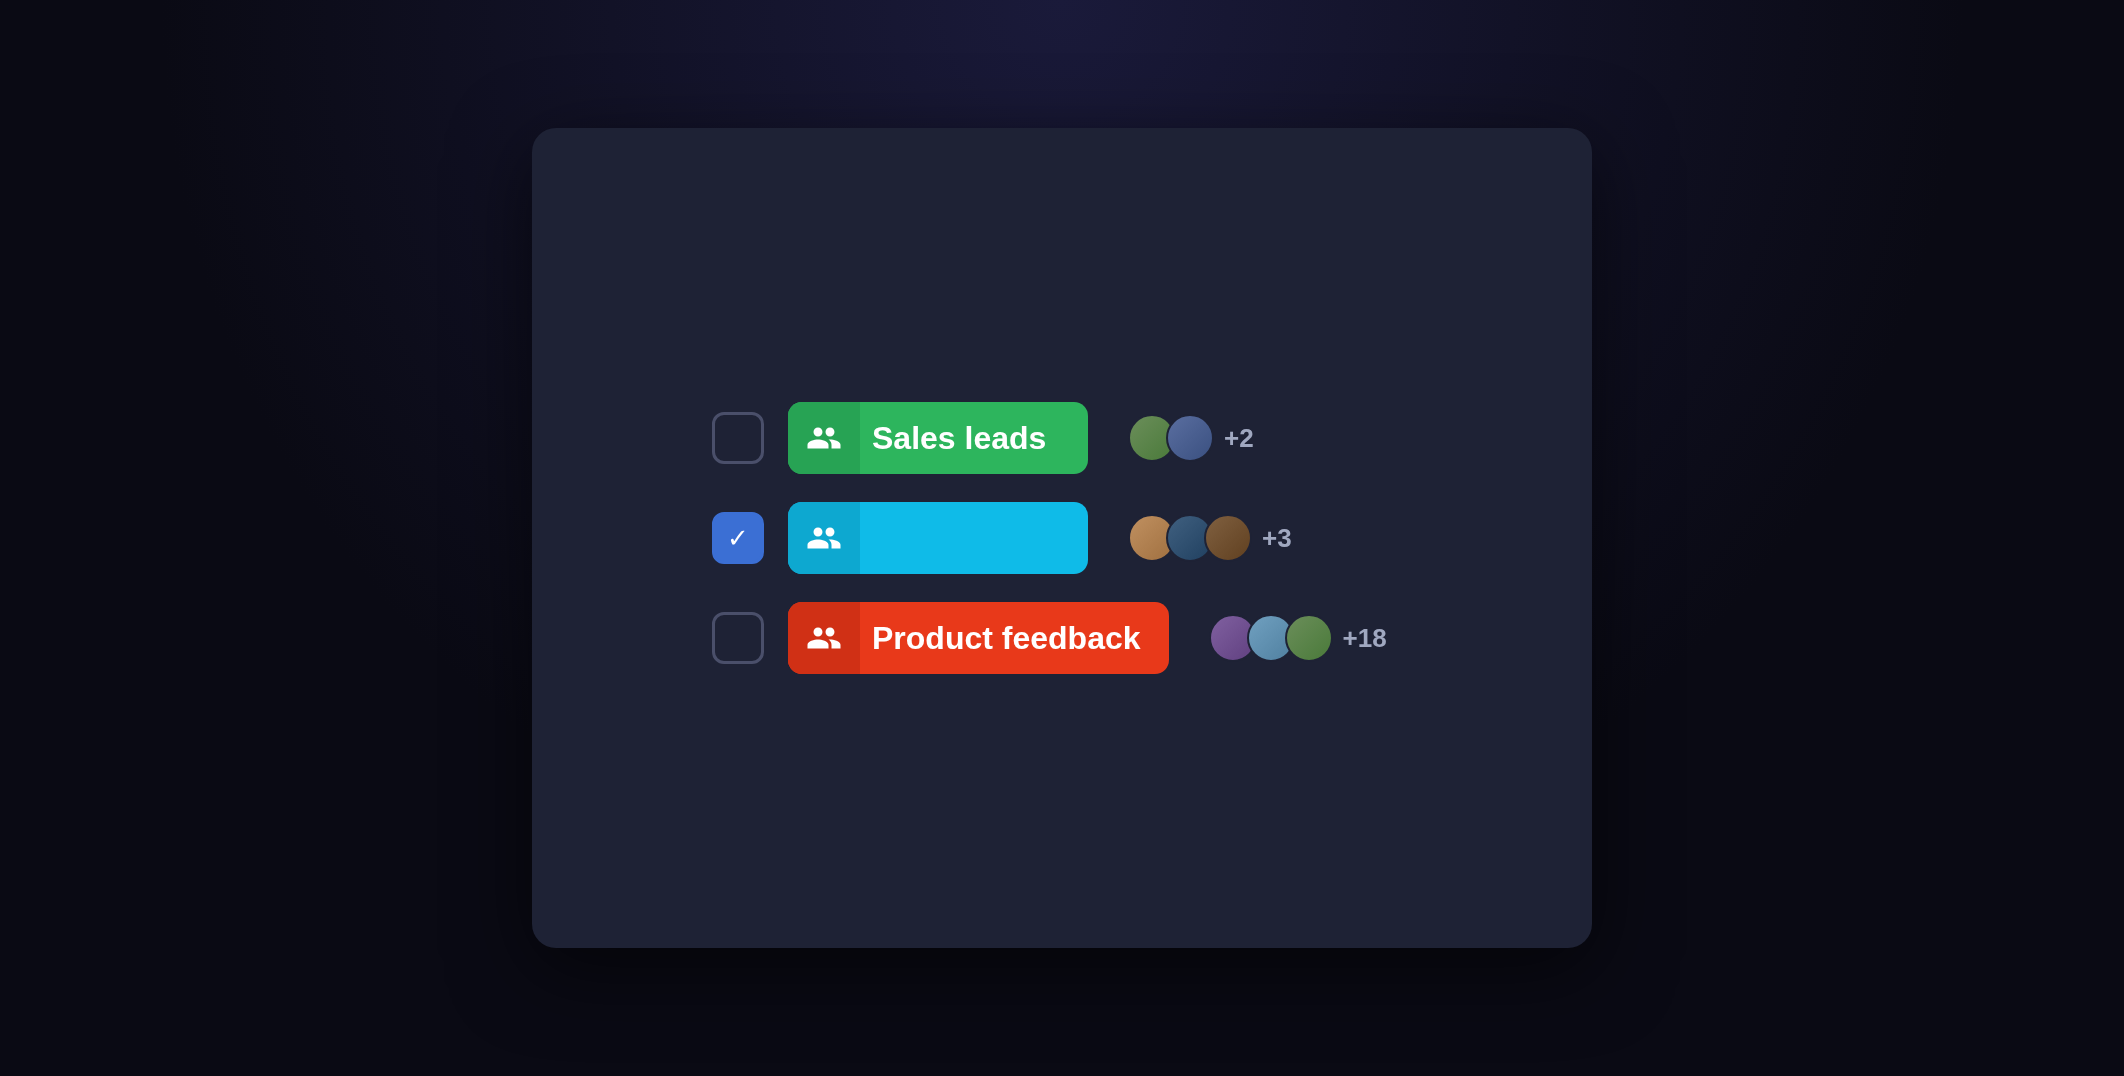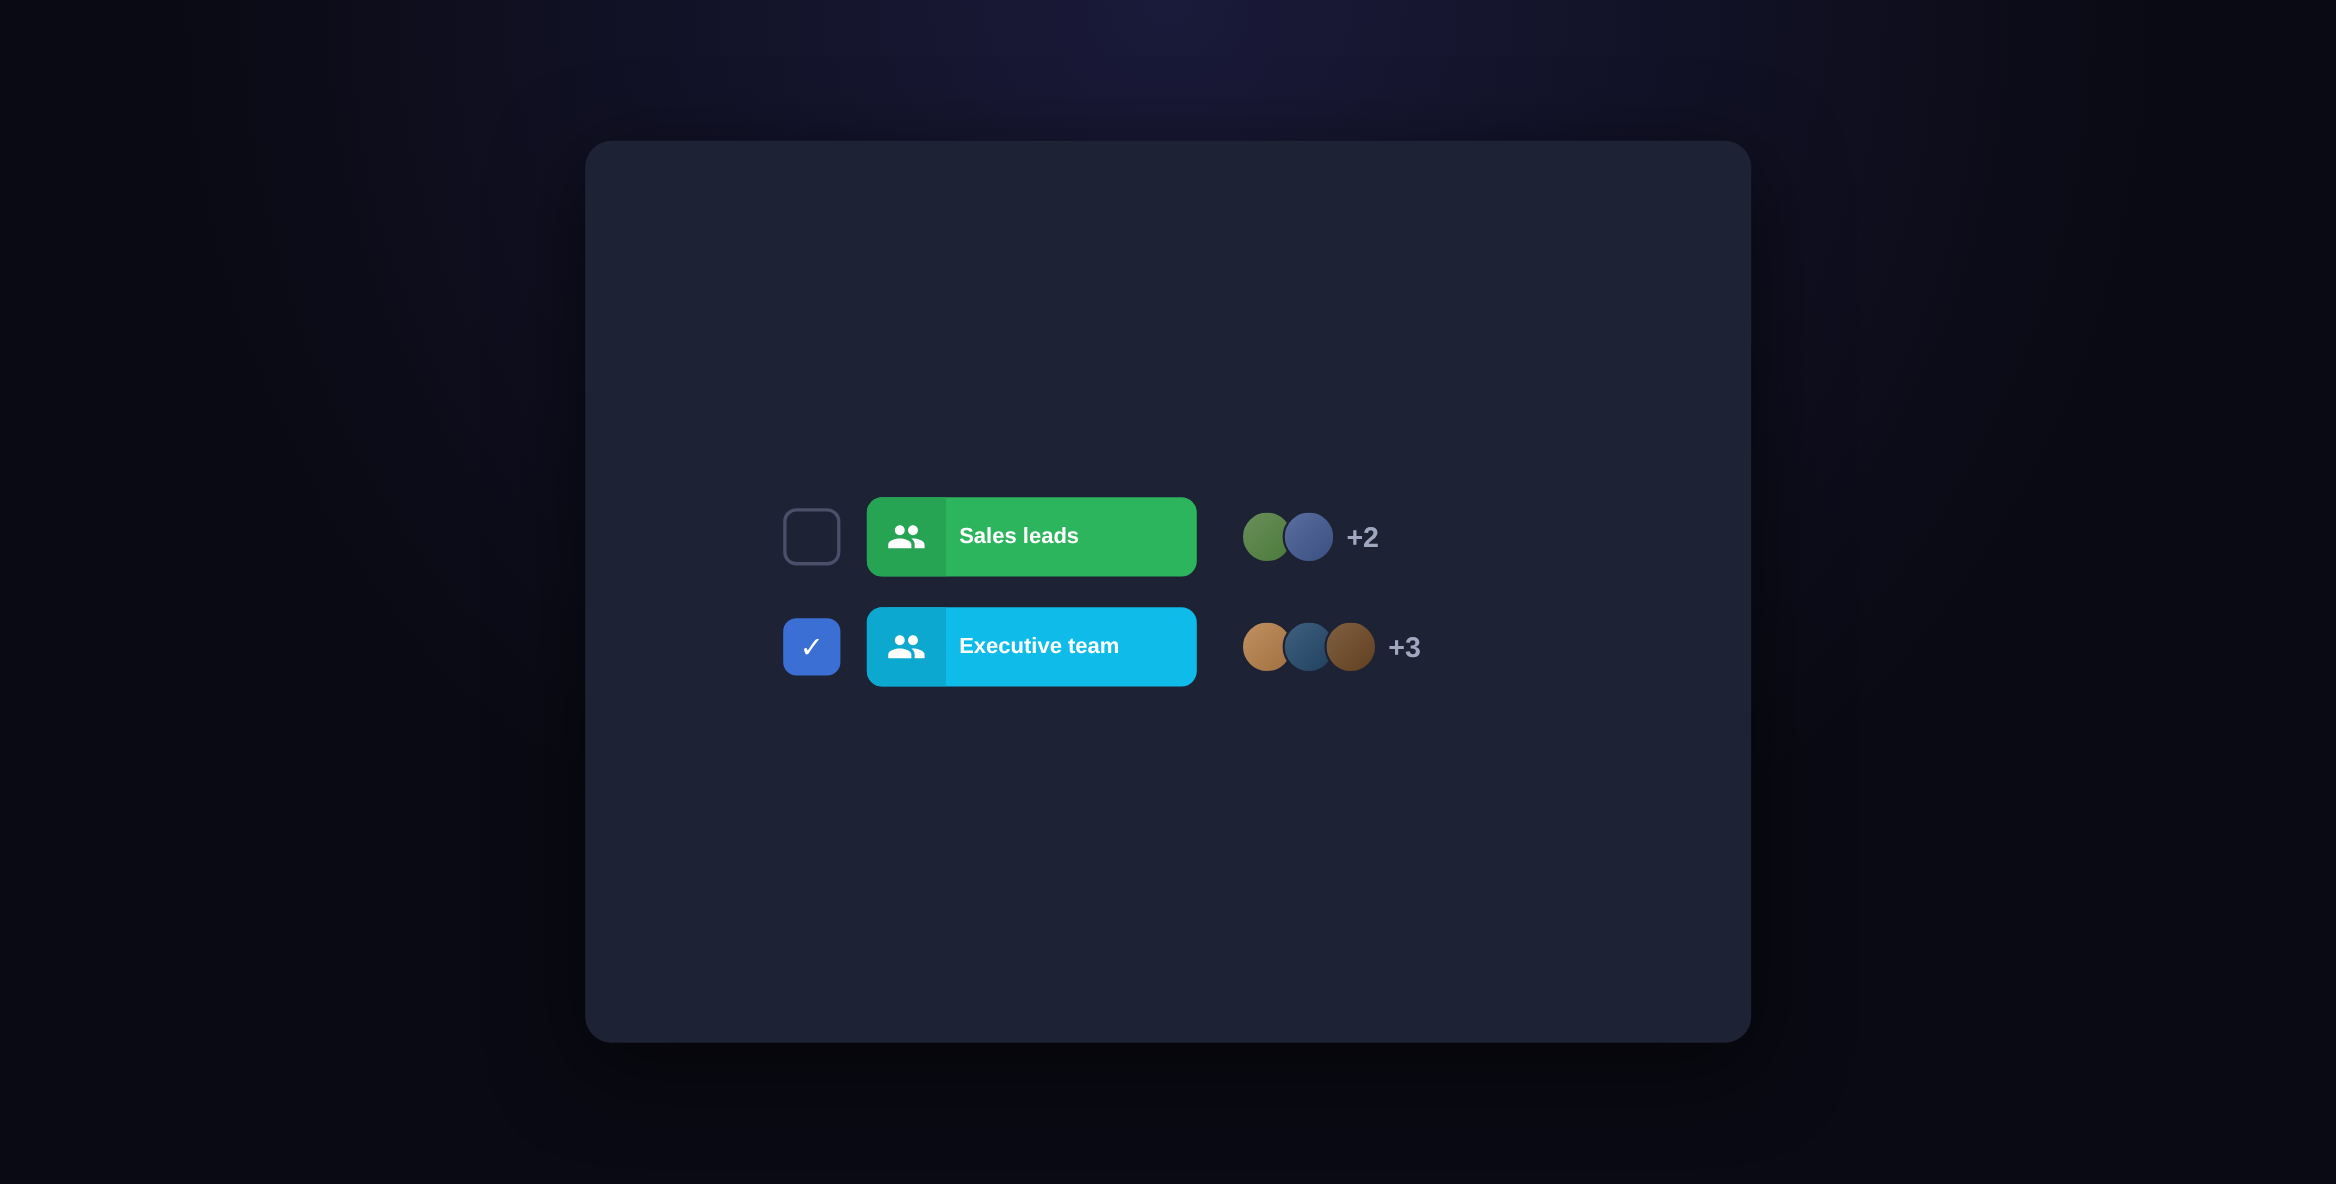--- a/index.html
+++ b/index.html
@@ -89,21 +89,21 @@
 
     .tag-icon svg {
       width: 36px;
       height: 36px;
       fill: white;
     }
 
     .tag-label {
       flex: 1;
       color: white;
-      font-size: 20px;
+      font-size: 32px;
       font-weight: 700;
       padding: 0 28px 0 12px;
       white-space: nowrap;
     }
 
     
     .tag-sales-leads {
       background: #2db55d;
     }
     .tag-sales-leads .tag-icon {
@@ -216,29 +216,51 @@
       <div class="list-item">
         <div class="checkbox checked">
           <span class="checkmark">✓</span>
         </div>
         <div class="tag tag-executive-team">
           <div class="tag-icon">
             <svg viewBox="0 0 24 24" xmlns="http://www.w3.org/2000/svg">
   <path d="M16 11c1.66 0 2.99-1.34 2.99-3S17.66 5 16 5c-1.66 0-3 1.34-3 3s1.34 3 3 3zm-8 0c1.66 0 2.99-1.34 2.99-3S9.66 5 8 5C6.34 5 5 6.34 5 8s1.34 3 3 3zm0 2c-2.33 0-7 1.17-7 3.5V19h14v-2.5c0-2.33-4.67-3.5-7-3.5zm8 0c-.29 0-.62.02-.97.05 1.16.84 1.97 1.97 1.97 3.45V19h6v-2.5c0-2.33-4.67-3.5-7-3.5z"></path>
 </svg>
           </div>
-          <span class="tag-label">Executive team</span>
         </div>
         <div class="avatars">
           <div class="avatar av3">
             <div class="avatar-face"></div>
           </div>
           <div class="avatar av4">
             <div class="avatar-face"></div>
           </div>
           <div class="avatar av5">
             <div class="avatar-face"></div>
           </div>
           <span class="avatar-count">+3</span>
+        </div>
+      </div>
+      <div class="list-item">
+        <div class="checkbox"></div>
+        <div class="tag tag-product-feedback">
+          <div class="tag-icon">
+            <svg viewBox="0 0 24 24" xmlns="http://www.w3.org/2000/svg">
+  <path d="M16 11c1.66 0 2.99-1.34 2.99-3S17.66 5 16 5c-1.66 0-3 1.34-3 3s1.34 3 3 3zm-8 0c1.66 0 2.99-1.34 2.99-3S9.66 5 8 5C6.34 5 5 6.34 5 8s1.34 3 3 3zm0 2c-2.33 0-7 1.17-7 3.5V19h14v-2.5c0-2.33-4.67-3.5-7-3.5zm8 0c-.29 0-.62.02-.97.05 1.16.84 1.97 1.97 1.97 3.45V19h6v-2.5c0-2.33-4.67-3.5-7-3.5z"></path>
+</svg>
+          </div>
+          <span class="tag-label">Product feedback</span>
+        </div>
+        <div class="avatars">
+          <div class="avatar av8">
+            <div class="avatar-face"></div>
+          </div>
+          <div class="avatar av9">
+            <div class="avatar-face"></div>
+          </div>
+          <div class="avatar av1">
+            <div class="avatar-face"></div>
+          </div>
+          <span class="avatar-count">+18</span>
         </div>
       </div>
     </div>
 </div>
 
 </body></html>

